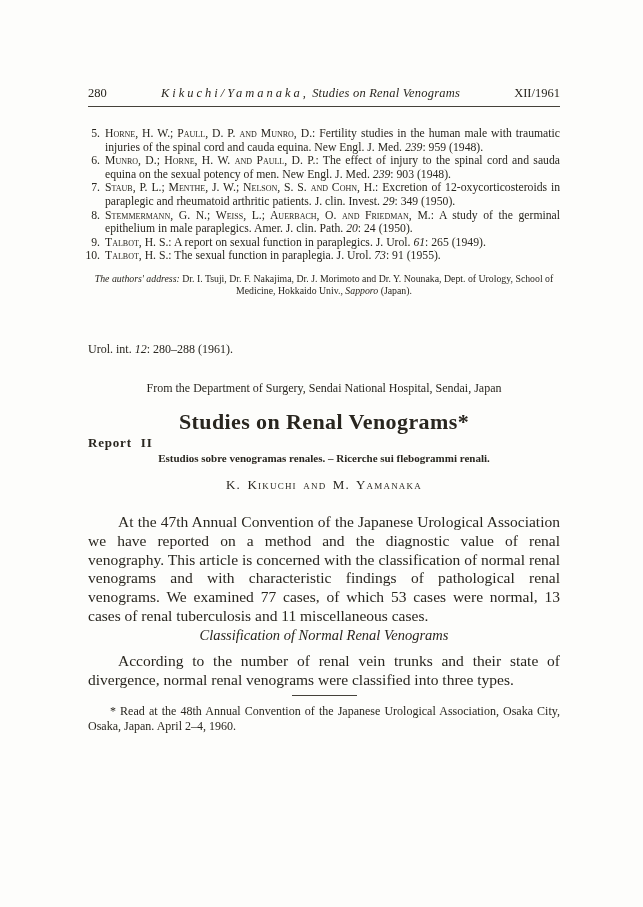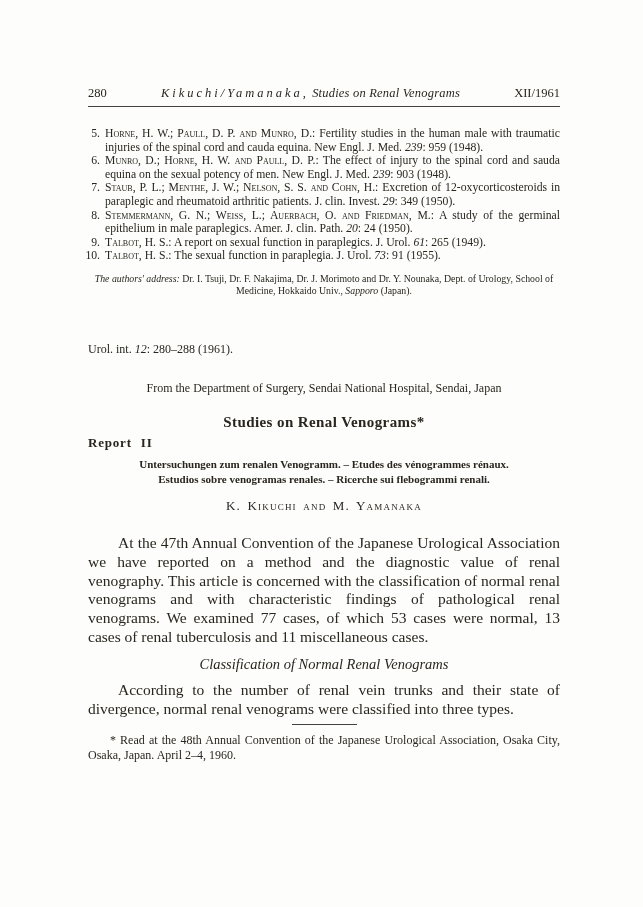--- a/index.html
+++ b/index.html
@@ -74,21 +74,21 @@
   .affiliation {
     margin-top: 24px;
     text-align: center;
     font-size: 12px;
     line-height: 15px;
   }
   
   .article-title {
     margin-top: 15px;
     text-align: center;
-    font-size: 15px;
+    font-size: 22px;
     font-weight: bold;
     letter-spacing: 0.4px;
     line-height: 22px;
   }
   .report-line {
     margin-top: 2px;
     font-size: 13px;
     font-weight: bold;
     letter-spacing: 0.8px;
     word-spacing: 5px;
@@ -186,27 +186,26 @@
     </ul>
 
     <p class="authors-address"><span class="i">The authors' address: </span><span>Dr. I. Tsuji, Dr. F. Nakajima, Dr. J. Morimoto and Dr. Y. Nounaka, Dept. of Urology, School of Medicine, Hokkaido Univ., </span><span class="i">Sapporo</span><span> (Japan).</span></p>
 
     <p class="citation"><span>Urol. int. </span><span class="i">12</span><span>: 280–288 (1961).</span></p>
 
     <p class="affiliation">From the Department of Surgery, Sendai National Hospital, Sendai, Japan</p>
 
     <h1 class="article-title" style="margin:15px 0 0 0;">Studies on Renal Venograms*</h1>
     <div class="report-line">Report II</div>
-    <div class="multilingual">Untersuchungen zum renalen Venogramm. – Etudes des vénogrammes rénaux.</div>
     <div class="multilingual multilingual-2">Estudios sobre venogramas renales. – Ricerche sui flebogrammi renali.</div>
     <div class="byline">K. Kikuchi and M. Yamanaka</div>
 
     <p class="body-para para-1">At the 47th Annual Convention of the Japanese Urological Association we have reported on a method and the diagnostic value of renal venography. This article is concerned with the classification of normal renal venograms and with characteristic findings of pathological renal venograms. We examined 77 cases, of which 53 cases were normal, 13 cases of renal tuberculosis and 11 miscellaneous cases.</p>
 
-    <h2 class="section-heading" style="font-weight:normal; margin:8px 0 0 0;text-align:center;">Classification of Normal Renal Venograms</h2>
+    <h2 class="section-heading" style="font-weight:normal; margin:0 0 0 0;text-align:center;">Classification of Normal Renal Venograms</h2>
 
     <p class="body-para para-2">According to the number of renal vein trunks and their state of divergence, normal renal venograms were classified into three types.</p>
 
     <hr class="footnote-rule">
     <p class="footnote">* Read at the 48th Annual Convention of the Japanese Urological Association, Osaka City, Osaka, Japan. April 2–4, 1960.</p>
 
   </div>
 </div>
 
 </body></html>

